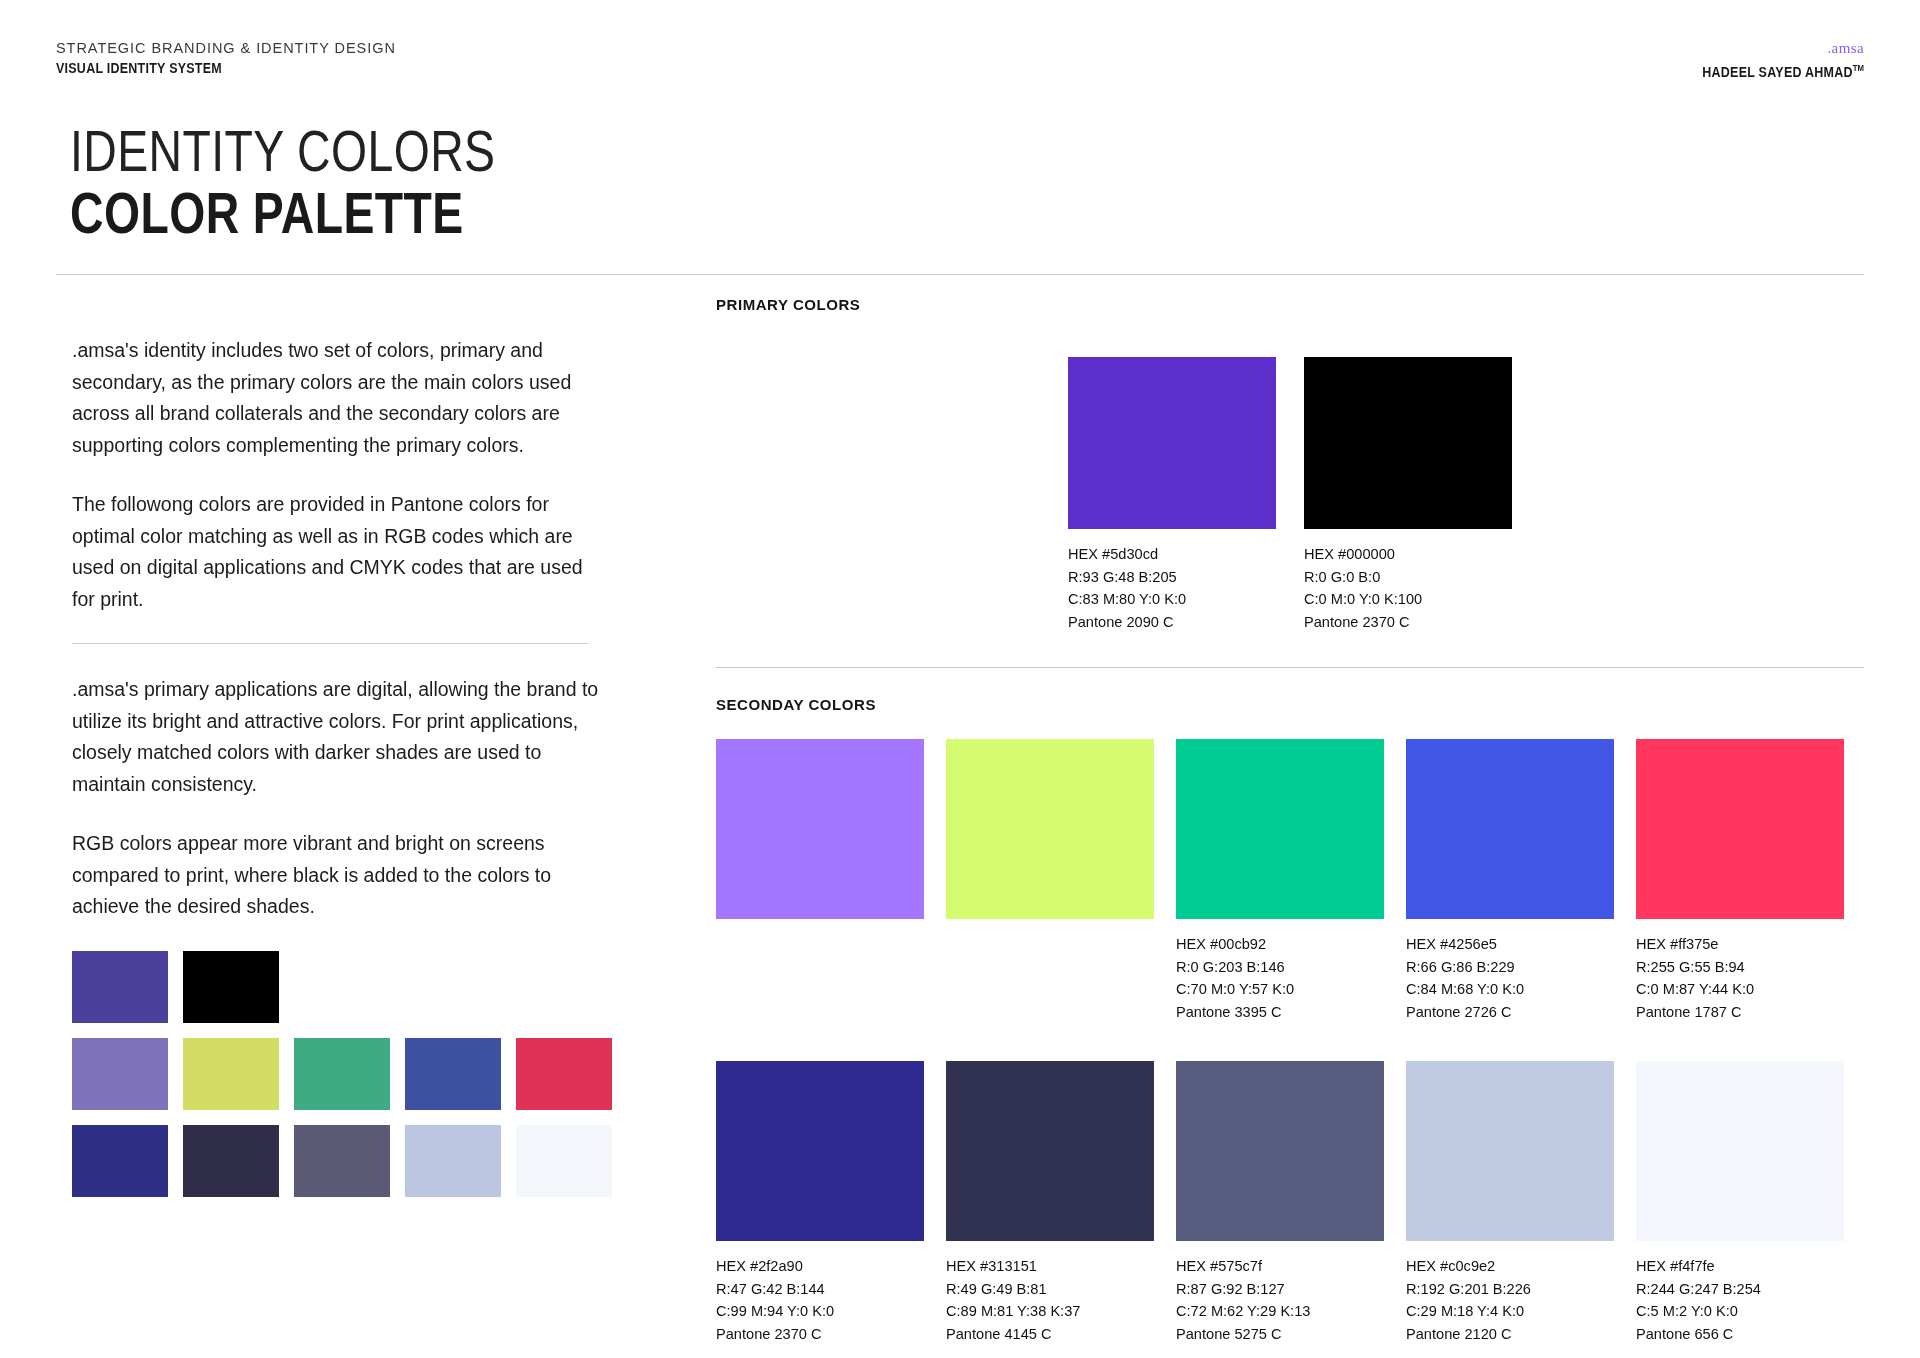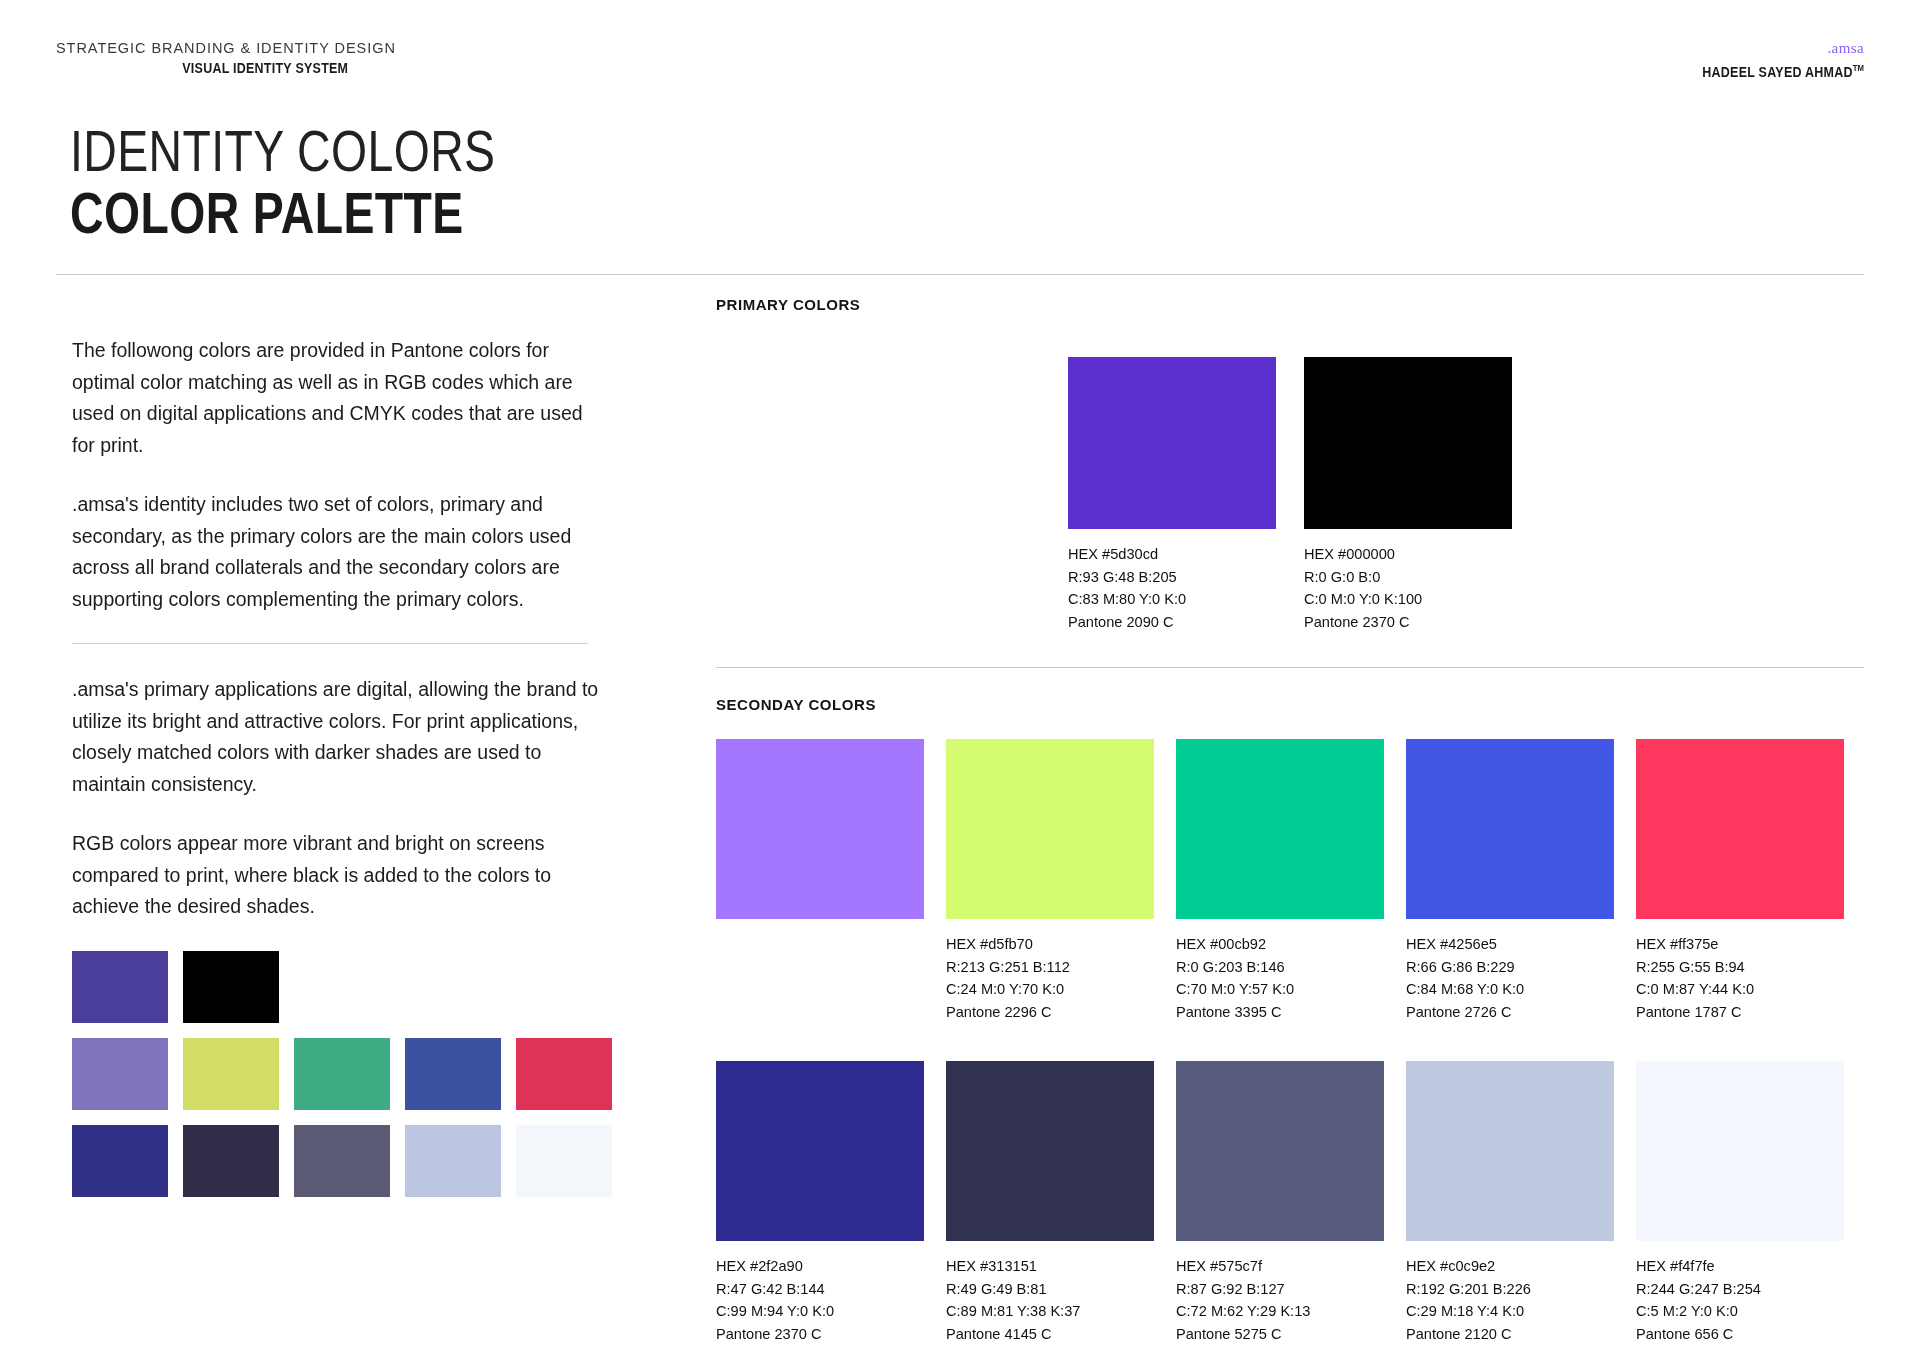--- a/index.html
+++ b/index.html
@@ -21,21 +21,21 @@
     position: absolute;
     top: 38px;
     left: 56px;
     right: 56px;
     height: 42px;
   }
   .header-left {
     position: absolute;
     left: 0;
     top: 0;
-    text-align: right;
+    text-align: left;
   }
   .header-right {
     position: absolute;
     right: 0;
     top: 0;
     text-align: right;
   }
   .kicker-light {
     font-size: 14.5px;
     letter-spacing: 0.95px;
@@ -236,22 +236,22 @@
 </div>
 
 <div class="title-block">
   <div class="title-line1">IDENTITY COLORS</div>
   <div class="title-line2">COLOR PALETTE</div>
 </div>
 
 <div class="rule-top"></div>
 
 <div class="left-col">
+  <p class="body-par">.amsa's identity includes two set of colors, primary and secondary, as the primary colors are the main colors used across all brand collaterals and the secondary colors are supporting colors complementing the primary colors.</p>
   <p class="body-par">The followong colors are provided in Pantone colors for optimal color matching as well as in RGB codes which are used on digital applications and CMYK codes that are used for print.</p>
-  <p class="body-par">.amsa's identity includes two set of colors, primary and secondary, as the primary colors are the main colors used across all brand collaterals and the secondary colors are supporting colors complementing the primary colors.</p>
   <div class="left-divider"></div>
   <p class="body-par">.amsa's primary applications are digital, allowing the brand to utilize its bright and attractive colors. For print applications, closely matched colors with darker shades are used to maintain consistency.</p>
   <p class="body-par">RGB colors appear more vibrant and bright on screens compared to print, where black is added to the colors to achieve the desired shades.</p>
 
   <div class="mini-grid">
     <div class="mini-swatch" style="background-color: rgb(74, 63, 154);"></div>
     <div class="mini-swatch" style="background-color: rgb(0, 0, 0);"></div>
     <div class="mini-empty"></div>
     <div class="mini-empty"></div>
     <div class="mini-empty"></div>
@@ -297,26 +297,20 @@
   <div class="rule-mid"></div>
 
   <div class="section-label secondary-label">SECONDAY COLORS</div>
 
   <div class="secondary-grid">
     <div class="sec-item">
       <div class="sec-chip" style="background-color: rgb(165, 118, 255);"></div>
     </div>
     <div class="sec-item">
       <div class="sec-chip" style="background-color: rgb(213, 251, 112);"></div>
-      <div class="swatch-meta">
-        <span class="meta-line">HEX #d5fb70</span>
-        <span class="meta-line">R:213 G:251 B:112</span>
-        <span class="meta-line">C:24 M:0 Y:70 K:0</span>
-        <span class="meta-line">Pantone 2296 C</span>
-      </div>
     </div>
     <div class="sec-item">
       <div class="sec-chip" style="background-color: rgb(0, 203, 146);"></div>
       <div class="swatch-meta">
         <span class="meta-line">HEX #00cb92</span>
         <span class="meta-line">R:0 G:203 B:146</span>
         <span class="meta-line">C:70 M:0 Y:57 K:0</span>
         <span class="meta-line">Pantone 3395 C</span>
       </div>
     </div>

